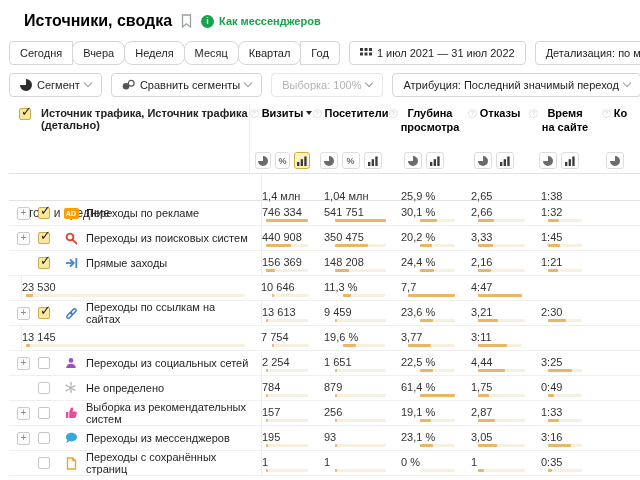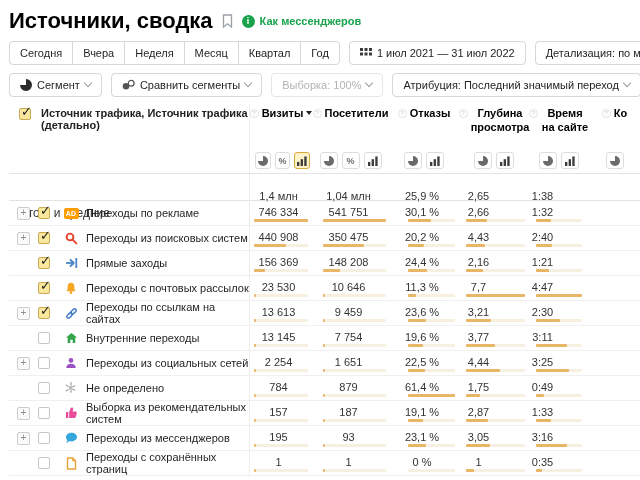--- a/index.html
+++ b/index.html
@@ -2,34 +2,34 @@
 <html><head>
 <meta charset="utf-8">
 <style>
   * { margin:0; padding:0; box-sizing:border-box; }
   html,body { width:640px; height:480px; overflow:hidden; background:#fff;
     font-family:"Liberation Sans","DejaVu Sans",sans-serif; color:#222; }
   .page { padding:9px 0 0 9px; }
 
   
   .title-row { display:flex; align-items:center; gap:9px; height:24px; }
-  .page-title { font-size:22px; font-weight:bold; color:#000; }
+  .page-title { font-size:16px; font-weight:bold; color:#000;margin-left:15px; }
   .bm { width:11px; height:14px; }
   .info-dot { width:13px; height:13px; border-radius:50%; background:#17a24b; color:#fff;
     font-size:9px; font-weight:bold; display:inline-flex; align-items:center; justify-content:center; }
   .howto { color:#17a24b; font-size:11px; text-decoration:none; font-weight:bold; margin-left:-4px; }
 
   
   .tb { display:flex; align-items:center; margin-top:8px; }
   .btn { display:inline-flex; align-items:center; gap:5px; height:24px; padding:0 10px;
     border:1px solid #d6d6d6; border-radius:4px; background:#fff; font-size:11px; color:#1f1f1f;
     white-space:nowrap; cursor:pointer; }
   .btn.disabled { color:#b3b3b3; border-color:#e6e6e6; }
   .seg-group { display:flex; }
-  .seg-group .btn { border-radius:0; margin-left:-1px; }
+  .seg-group .btn { border-radius:8px; margin-left:-1px; }
   .seg-group .btn:first-child { border-radius:4px 0 0 4px; margin-left:0; }
   .seg-group .btn:last-child { border-radius:0 4px 4px 0; }
   .gap8 { width:9px; flex:none; }
   .chev { width:6px; height:6px; border-right:1.4px solid #9a9a9a; border-bottom:1.4px solid #9a9a9a;
     transform:rotate(45deg); margin-top:-4px; flex:none; }
 
   
   .report { margin-top:7px; }
   .trow { display:grid; grid-template-columns:240px 63px 77px 70px 70px 60px 1fr; align-items:stretch; }
   .vline { border-left:1px solid #ededed; }
@@ -61,22 +61,22 @@
   .exp-sp { width:21px; flex:none; }
   .cb { width:12px; height:12px; border:1px solid #c6c6c6; border-radius:2px; background:#fff;
     position:relative; flex:none; margin-right:13px; cursor:pointer; }
   .cb.checked { background:#f9e79e; border-color:#c8ab54; }
   .cb.checked::after { content:"\2713"; position:absolute; left:1px; top:-5px; font-size:13px; font-weight:bold; color:#1a1a1a; }
   .row-ic { width:16px; height:14px; display:inline-flex; align-items:center; justify-content:center;
     flex:none; margin-right:7px; }
   .ic-ad { display:inline-flex; width:15px; height:11px; border-radius:2px; color:#fff; font-size:7px;
     font-weight:bold; align-items:center; justify-content:center; letter-spacing:.3px; }
 
-  .mcell { position:relative; display:flex; align-items:center; justify-content:center;
-    font-size:11px; color:#333; padding-bottom:3px; }
+  .mcell { position:relative; display:flex; align-items:center; justify-content:flex-start;
+    font-size:11px; color:#333; padding-bottom:3px;margin-left:12px; }
   .mcell .num { position:relative; }
   .c1 .num { padding-right:5px; } .c2 .num { padding-right:4px; } .c3 .num { padding-right:4px; }
   .c4 .num { padding-right:31px; } .c5 .num { padding-right:33px; }
   .bar-track { position:absolute; bottom:3px; height:3px; background:#f7f0e1; border-radius:1px; }
   .c1 .bar-track { left:4px; right:4px; } .c2 .bar-track { left:11px; right:3px; }
   .c3 .bar-track { left:19px; right:4px; } .c4 .bar-track { left:7px; right:4px; }
   .c5 .bar-track { left:7px; right:7px; }
   .bar-fill { position:absolute; left:0; top:0; bottom:0; background:#e9b567; border-radius:1px; min-width:2px; }
   .bar-fill.zero { min-width:0; width:0; }
 </style>
@@ -166,25 +166,25 @@
           <span class="idot">?</span>
           <span>Визиты</span>
           <span class="sort-tri"></span>
         </div>
         <div class="col-head">
           <span class="idot">?</span>
           <span>Посетители</span>
         </div>
         <div class="col-head">
           <span class="idot">?</span>
-          <span>Отказы</span>
+          <span>Глубина просмотра</span>
         </div>
         <div class="col-head">
           <span class="idot">?</span>
-          <span>Глубина просмотра</span>
+          <span>Отказы</span>
         </div>
         <div class="col-head">
           <span class="idot">?</span>
           <span>Время на сайте</span>
         </div>
         <div class="col-head">
           <span class="idot">?</span>
           <span>Ко</span>
         </div>
       </div>
@@ -359,27 +359,27 @@
               <span class="bar-fill" style="width: 65%;"></span>
             </span>
           </div>
           <div class="mcell c3">
             <span class="num">20,2 %</span>
             <span class="bar-track">
               <span class="bar-fill" style="width: 33%;"></span>
             </span>
           </div>
           <div class="mcell c4">
-            <span class="num">4,43</span>
+            <span class="num">3,33</span>
             <span class="bar-track">
               <span class="bar-fill" style="width: 32%;"></span>
             </span>
           </div>
           <div class="mcell c5">
-            <span class="num">2:40</span>
+            <span class="num">1:45</span>
             <span class="bar-track">
               <span class="bar-fill" style="width: 35%;"></span>
             </span>
           </div>
           <div></div>
         </div>
         <div class="trow data-row">
           <div class="name-cell">
             <span class="exp-sp"></span>
             <span class="cb checked"></span>
@@ -418,31 +418,20 @@
           </div>
           <div class="mcell c5">
             <span class="num">1:21</span>
             <span class="bar-track">
               <span class="bar-fill" style="width: 28%;"></span>
             </span>
           </div>
           <div></div>
         </div>
         <div class="trow data-row">
-          <div class="name-cell">
-            <span class="exp-sp"></span>
-            <span class="cb checked"></span>
-            <span class="row-ic">
-              <svg width="12" height="13" viewBox="0 0 12 13">
-                <path d="M6 .8 C3.9 .8 2.6 2.4 2.6 4.6 L2.6 7.2 L1.4 9.2 H10.6 L9.4 7.2 L9.4 4.6 C9.4 2.4 8.1 .8 6 .8 Z" fill="#f6a623"></path>
-                <circle cx="6" cy="10.7" r="1.4" fill="#f6a623"></circle>
-              </svg>
-            </span>
-            <span>Переходы с почтовых рассылок</span>
-          </div>
           <div class="mcell c1 vline">
             <span class="num">23 530</span>
             <span class="bar-track">
               <span class="bar-fill" style="width: 3%;"></span>
             </span>
           </div>
           <div class="mcell c2">
             <span class="num">10 646</span>
             <span class="bar-track">
               <span class="bar-fill" style="width: 2%;"></span>
@@ -508,30 +497,20 @@
           </div>
           <div class="mcell c5">
             <span class="num">2:30</span>
             <span class="bar-track">
               <span class="bar-fill" style="width: 52%;"></span>
             </span>
           </div>
           <div></div>
         </div>
         <div class="trow data-row">
-          <div class="name-cell">
-            <span class="exp-sp"></span>
-            <span class="cb"></span>
-            <span class="row-ic">
-              <svg width="13" height="12" viewBox="0 0 13 12">
-                <path d="M6.5 1 L12 5.6 H10.3 V11 H7.7 V7.8 H5.3 V11 H2.7 V5.6 H1 Z" fill="#33a64c"></path>
-              </svg>
-            </span>
-            <span>Внутренние переходы</span>
-          </div>
           <div class="mcell c1 vline">
             <span class="num">13 145</span>
             <span class="bar-track">
               <span class="bar-fill" style="width: 2%;"></span>
             </span>
           </div>
           <div class="mcell c2">
             <span class="num">7 754</span>
             <span class="bar-track">
               <span class="bar-fill" style="width: 1.5%;"></span>
@@ -660,21 +639,21 @@
             </span>
             <span>Выборка из рекомендательных систем</span>
           </div>
           <div class="mcell c1 vline">
             <span class="num">157</span>
             <span class="bar-track">
               <span class="bar-fill" style="width: 0.2%;"></span>
             </span>
           </div>
           <div class="mcell c2">
-            <span class="num">187</span>
+            <span class="num">256</span>
             <span class="bar-track">
               <span class="bar-fill" style="width: 0.2%;"></span>
             </span>
           </div>
           <div class="mcell c3">
             <span class="num">19,1 %</span>
             <span class="bar-track">
               <span class="bar-fill" style="width: 31%;"></span>
             </span>
           </div>

